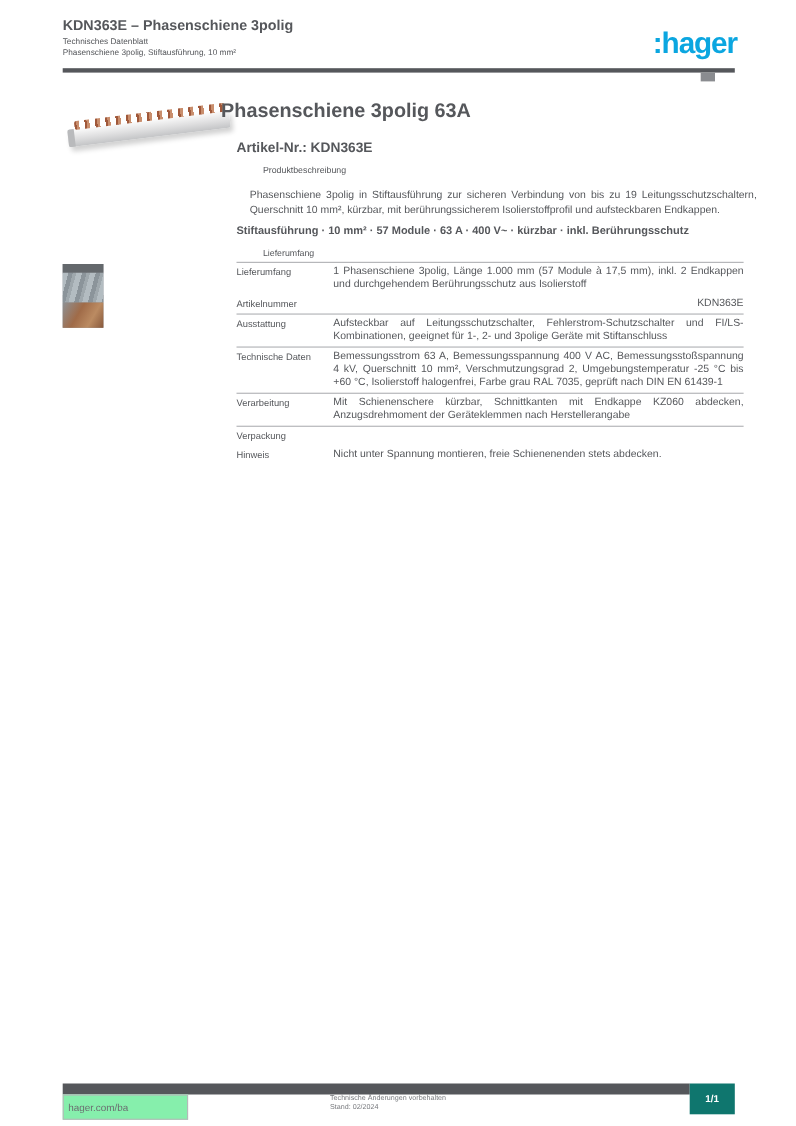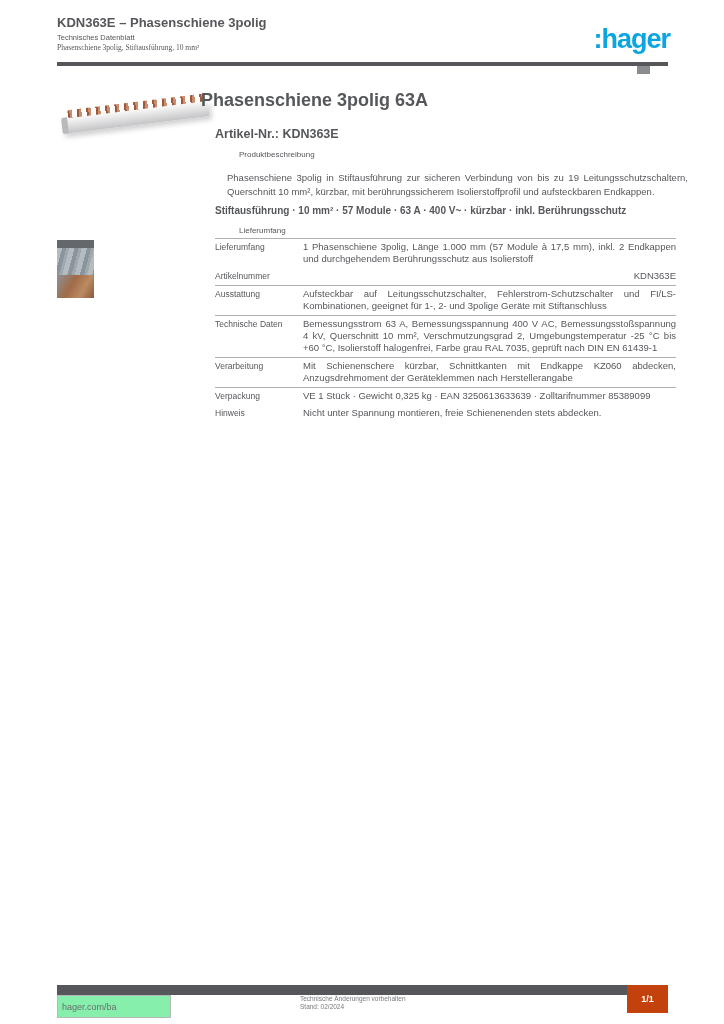--- a/index.html
+++ b/index.html
@@ -3,21 +3,21 @@
 <meta charset="utf-8">
 <style>
   html,body{margin:0;padding:0;background:#ffffff;}
   .page{position:relative;width:724px;height:1024px;background:#ffffff;overflow:hidden;
         font-family:"Liberation Sans", sans-serif;color:#55575b;}
 
   
   .hdr{position:absolute;left:57px;top:15px;width:420px;}
   .hdr-title{font-size:13px;font-weight:bold;color:#55575b;line-height:15px;margin:0;}
   .hdr-sub1{font-size:7.5px;color:#55575b;line-height:9px;margin-top:3px;}
-  .hdr-sub2{font-size:7.5px;color:#55575b;line-height:9px;margin-top:1px;font-family:Liberation Serif, serif;}
+  .hdr-sub2{font-size:7.5px;color:#55575b;line-height:9px;margin-top:1px;}
   .logo{position:absolute;left:584px;top:24px;width:86px;text-align:right;
         font-size:27px;font-weight:bold;letter-spacing:-1px;color:#0ba6e0;line-height:30px;}
   .hdr-rule{position:absolute;left:57px;top:62px;width:611px;height:4px;background:#55575b;}
   .logo-tab{position:absolute;left:637px;top:66px;width:13px;height:8px;background:#8a8c90;}
 
   
   .img1{position:absolute;left:57px;top:84px;width:140px;height:76px;background:#fff;}
   .rail{position:absolute;left:5px;top:34px;width:148px;height:16px;
         background:linear-gradient(#fcfcfc,#dededf 55%,#c3c4c6);
         transform:rotate(-7deg);transform-origin:left center;border-radius:2px;
@@ -48,21 +48,21 @@
         font-weight:bold;color:#55575b;line-height:13px;}
   .specs{position:absolute;left:215px;top:238px;width:461px;}
   .srow{display:flex;padding:2px 0 3px 0;border-top:1px solid #aeb0b3;}
   .srow.noline{border-top:none;}
   .srow .k{width:88px;flex:none;font-size:8.5px;line-height:12px;color:#55575b;}
   .srow .v{flex:1;font-size:9.5px;line-height:12px;color:#55575b;text-align:justify;}
   .srow .v.right{text-align:right;}
 
   
   .f-bar{position:absolute;left:57px;top:985px;width:570px;height:10px;background:#55575b;}
-  .f-tab{position:absolute;left:627px;top:985px;width:41px;height:28px;background:#c2410c;
+  .f-tab{position:absolute;left:627px;top:985px;width:41px;height:28px;background:#0f766e;
          color:#fff;font-size:9px;font-weight:bold;display:flex;align-items:center;justify-content:center;}
   .f-link{position:absolute;left:57px;top:995px;width:108px;height:21px;background:#86efac;
           border:1px solid #b6b8ba;display:flex;align-items:center;padding-left:4px;
           font-size:9px;color:#6b6d70;text-decoration:none;}
   .f-note{position:absolute;left:300px;top:995px;width:140px;font-size:6.5px;
           color:#77797d;line-height:7.5px;}
 </style>
 </head>
 <body>
 
@@ -114,21 +114,20 @@
     <div class="srow">
       <div class="k">Technische Daten</div>
       <div class="v">Bemessungsstrom 63 A, Bemessungsspannung 400 V AC, Bemessungsstoßspannung 4 kV, Querschnitt 10 mm², Verschmutzungsgrad 2, Umgebungstemperatur -25 °C bis +60 °C, Isolierstoff halogenfrei, Farbe grau RAL 7035, geprüft nach DIN EN 61439-1</div>
     </div>
     <div class="srow">
       <div class="k">Verarbeitung</div>
       <div class="v">Mit Schienenschere kürzbar, Schnittkanten mit Endkappe KZ060 abdecken, Anzugsdrehmoment der Geräteklemmen nach Herstellerangabe</div>
     </div>
     <div class="srow">
       <div class="k">Verpackung</div>
-      <div class="v">VE 1 Stück · Gewicht 0,325 kg · EAN 3250613633639 · Zolltarifnummer 85389099</div>
     </div>
     <div class="srow noline">
       <div class="k">Hinweis</div>
       <div class="v">Nicht unter Spannung montieren, freie Schienenenden stets abdecken.</div>
     </div>
   </div>
 
   <div class="f-bar"></div>
   <a class="f-link" href="#">hager.com/ba</a>
   <div class="f-note">

